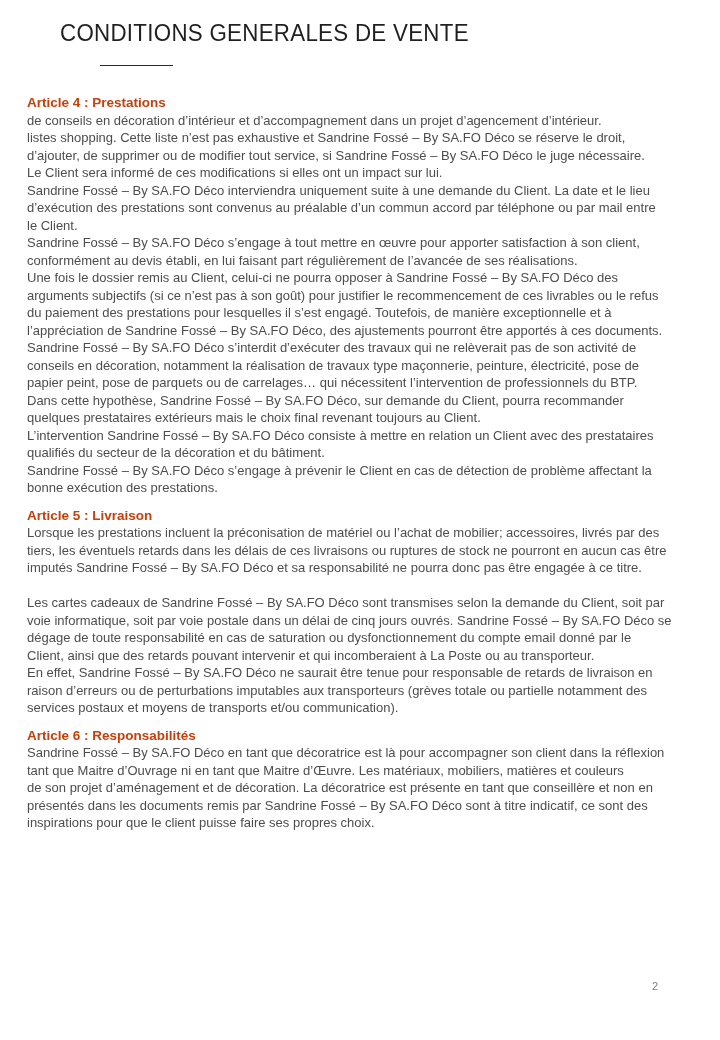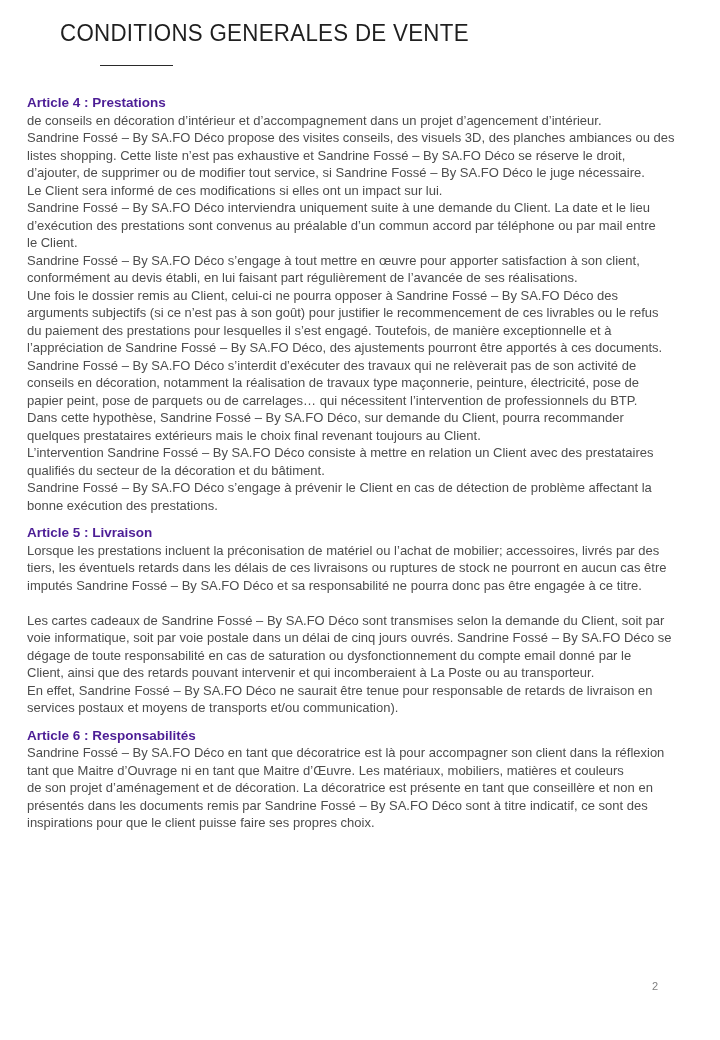--- a/index.html
+++ b/index.html
@@ -43,21 +43,21 @@
     font-size: 13px;
     line-height: 17.5px;
     color: #4d4d4d;
   }
   .section:not(:first-child) {
     margin-top: 10px;
   }
   .heading {
     font-weight: 700;
     font-size: 13.5px;
-    color: #4c1d95;
+    color: #c2410c;
   }
   .paragraph + .paragraph {
     margin-top: 17.5px;
   }
   .line {
     white-space: nowrap;
   }
   .page-number {
     position: absolute;
     left: 652px;
@@ -71,21 +71,20 @@
 
 <div class="page">
   <div class="doc-title">CONDITIONS GENERALES DE VENTE</div>
   <div class="title-rule"></div>
 
   <div class="content">
       <section class="section">
         <div class="heading">Article 4 : Prestations</div>
         <div class="paragraph">
           <div class="line">de conseils en décoration d’intérieur et d’accompagnement dans un projet d’agencement d’intérieur.</div>
-          <div class="line">Sandrine Fossé – By SA.FO Déco propose des visites conseils, des visuels 3D, des planches ambiances ou des</div>
           <div class="line">listes shopping. Cette liste n’est pas exhaustive et Sandrine Fossé – By SA.FO Déco se réserve le droit,</div>
           <div class="line">d’ajouter, de supprimer ou de modifier tout service, si Sandrine Fossé – By SA.FO Déco le juge nécessaire.</div>
           <div class="line">Le Client sera informé de ces modifications si elles ont un impact sur lui.</div>
           <div class="line">Sandrine Fossé – By SA.FO Déco interviendra uniquement suite à une demande du Client. La date et le lieu</div>
           <div class="line">d’exécution des prestations sont convenus au préalable d’un commun accord par téléphone ou par mail entre</div>
           <div class="line">le Client.</div>
           <div class="line">Sandrine Fossé – By SA.FO Déco s’engage à tout mettre en œuvre pour apporter satisfaction à son client,</div>
           <div class="line">conformément au devis établi, en lui faisant part régulièrement de l’avancée de ses réalisations.</div>
           <div class="line">Une fois le dossier remis au Client, celui-ci ne pourra opposer à Sandrine Fossé – By SA.FO Déco des</div>
           <div class="line">arguments subjectifs (si ce n’est pas à son goût) pour justifier le recommencement de ces livrables ou le refus</div>
@@ -108,20 +107,21 @@
           <div class="line">Lorsque les prestations incluent la préconisation de matériel ou l’achat de mobilier; accessoires, livrés par des</div>
           <div class="line">tiers, les éventuels retards dans les délais de ces livraisons ou ruptures de stock ne pourront en aucun cas être</div>
           <div class="line">imputés Sandrine Fossé – By SA.FO Déco et sa responsabilité ne pourra donc pas être engagée à ce titre.</div>
         </div>
         <div class="paragraph">
           <div class="line">Les cartes cadeaux de Sandrine Fossé – By SA.FO Déco sont transmises selon la demande du Client, soit par</div>
           <div class="line">voie informatique, soit par voie postale dans un délai de cinq jours ouvrés. Sandrine Fossé – By SA.FO Déco se</div>
           <div class="line">dégage de toute responsabilité en cas de saturation ou dysfonctionnement du compte email donné par le</div>
           <div class="line">Client, ainsi que des retards pouvant intervenir et qui incomberaient à La Poste ou au transporteur.</div>
           <div class="line">En effet, Sandrine Fossé – By SA.FO Déco ne saurait être tenue pour responsable de retards de livraison en</div>
+          <div class="line">raison d’erreurs ou de perturbations imputables aux transporteurs (grèves totale ou partielle notamment des</div>
           <div class="line">services postaux et moyens de transports et/ou communication).</div>
         </div>
       </section>
       <section class="section">
         <div class="heading">Article 6 : Responsabilités</div>
         <div class="paragraph">
           <div class="line">Sandrine Fossé – By SA.FO Déco en tant que décoratrice est là pour accompagner son client dans la réflexion</div>
           <div class="line">tant que Maitre d’Ouvrage ni en tant que Maitre d’Œuvre. Les matériaux, mobiliers, matières et couleurs</div>
           <div class="line">de son projet d’aménagement et de décoration. La décoratrice est présente en tant que conseillère et non en</div>
           <div class="line">présentés dans les documents remis par Sandrine Fossé – By SA.FO Déco sont à titre indicatif, ce sont des</div>

